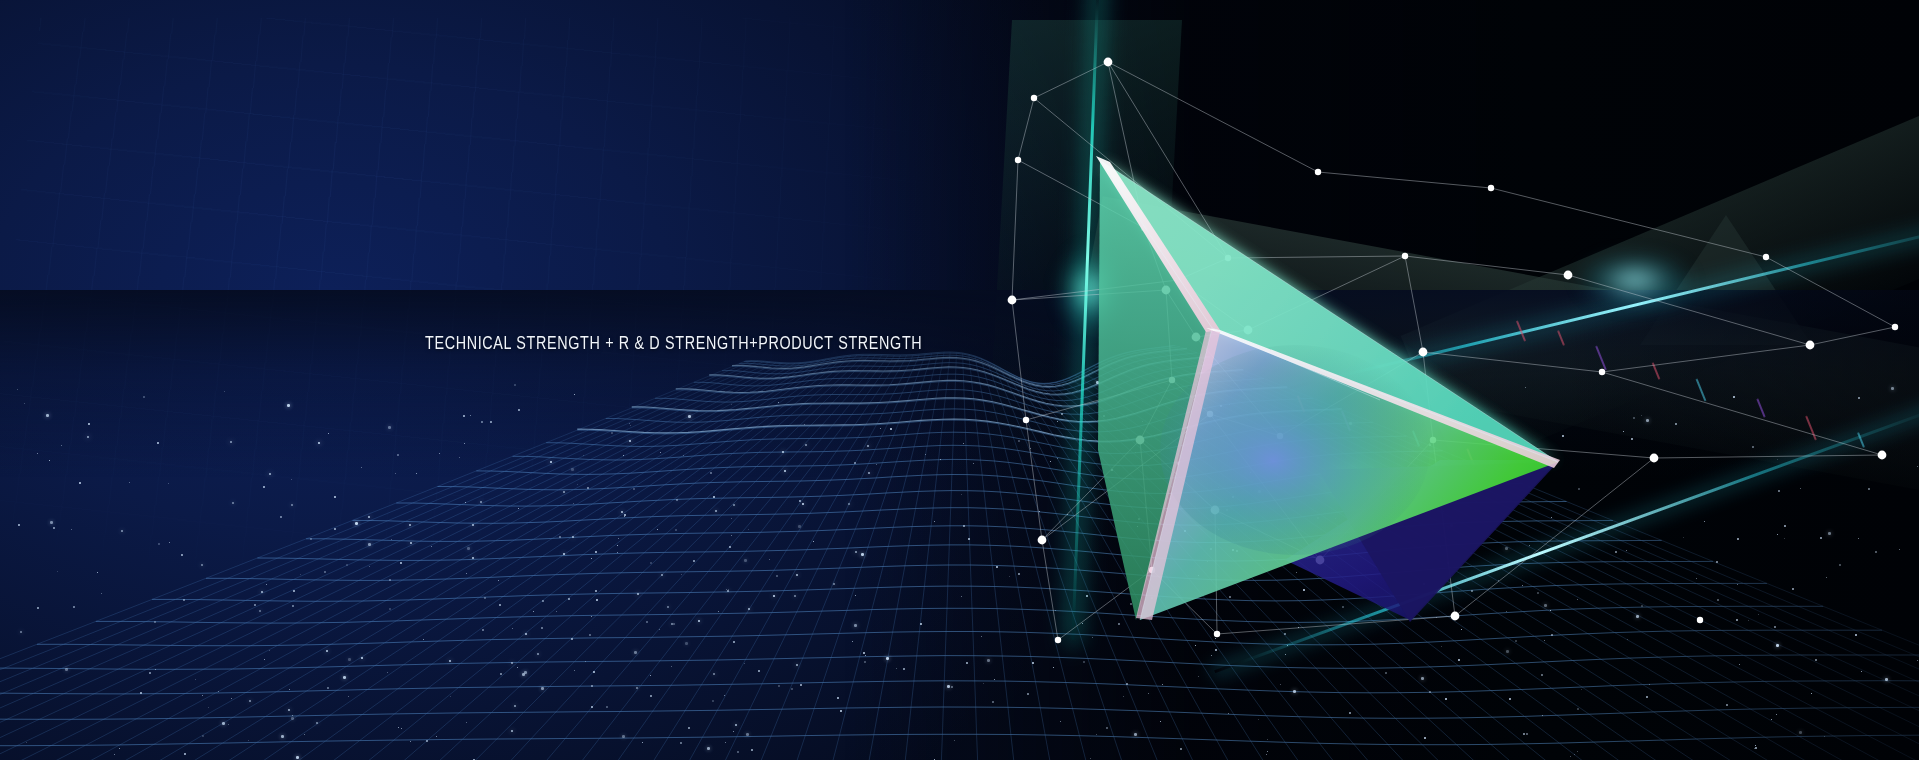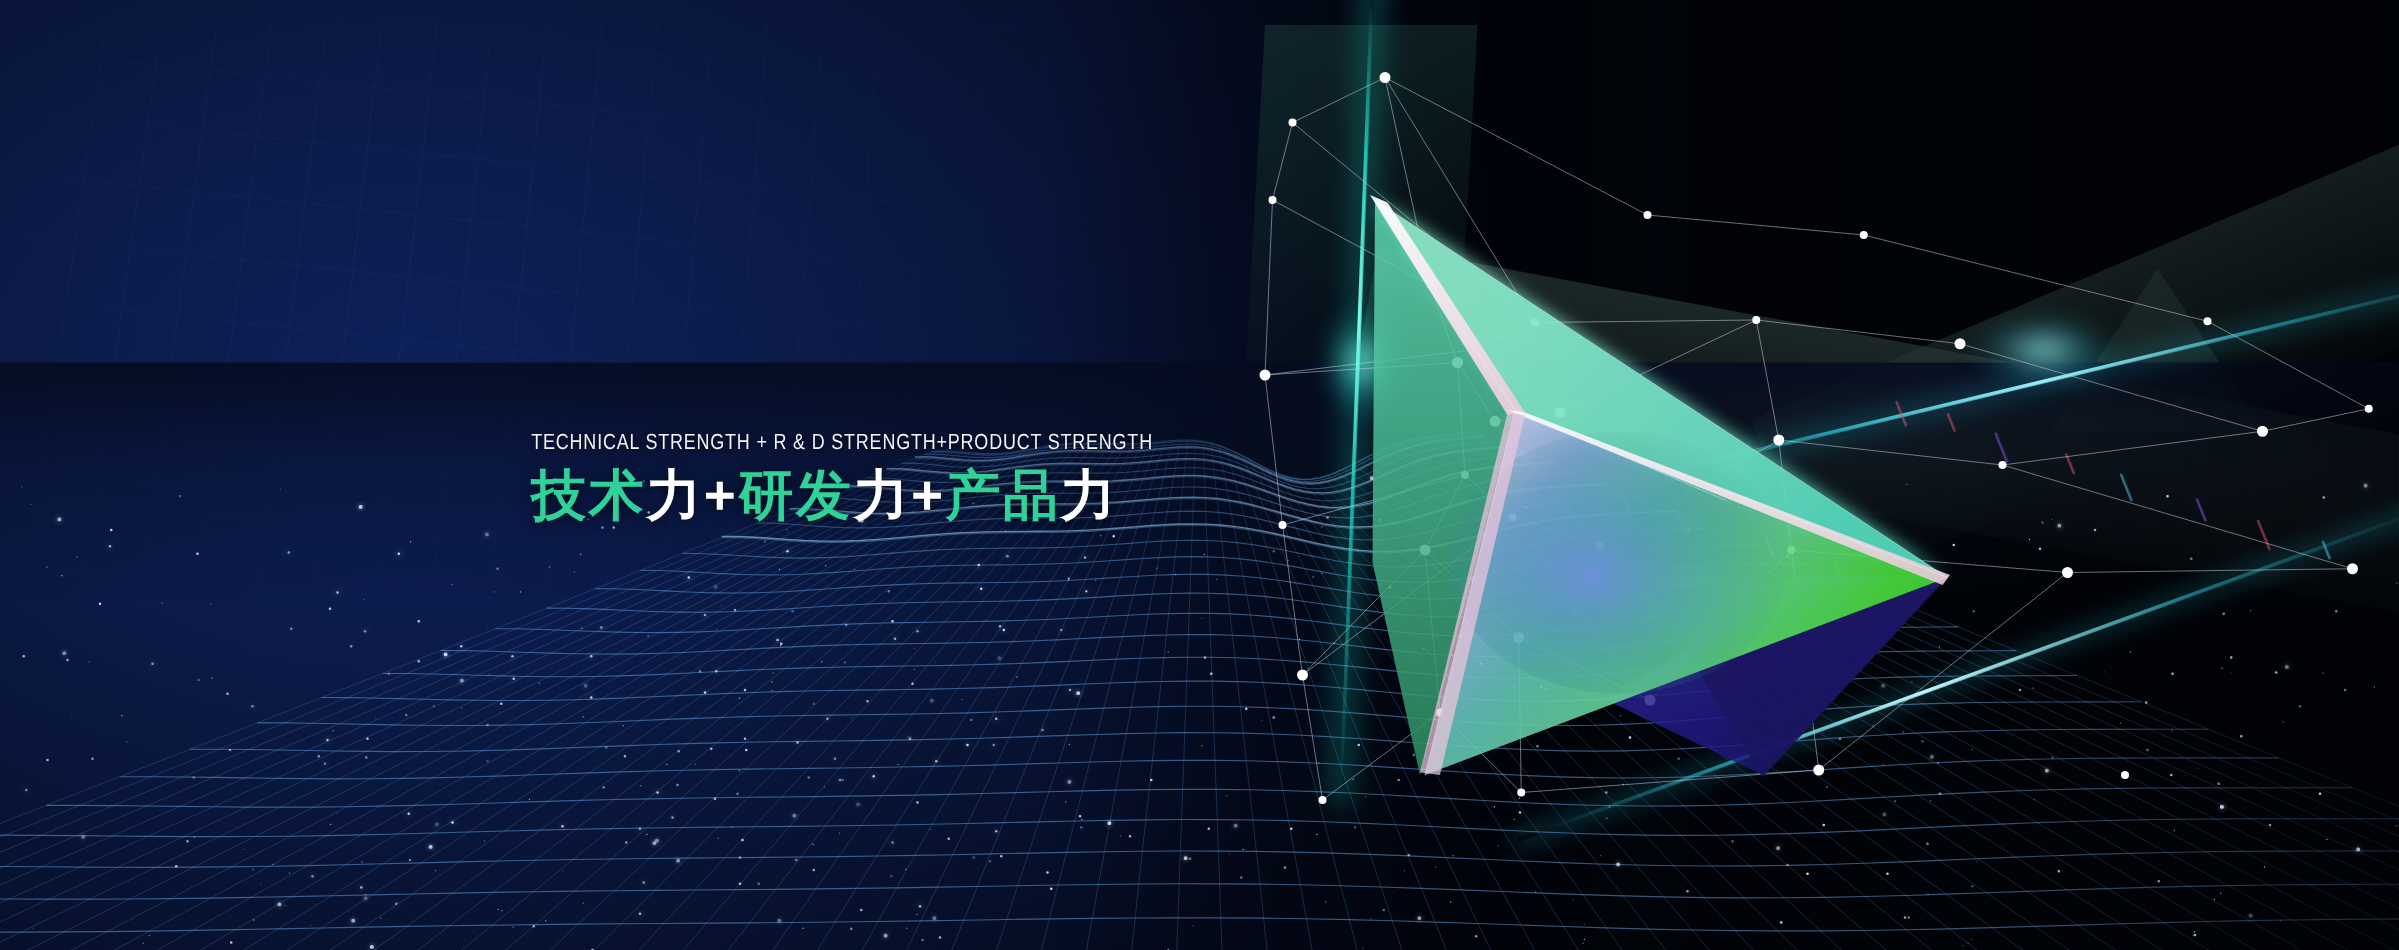--- a/index.html
+++ b/index.html
@@ -122,21 +122,21 @@
   #network{position:absolute;left:0;top:0;width:1919px;height:760px;}
   #network line{stroke:#cfd6de;stroke-width:.75;opacity:.55;}
   #network circle{fill:#ffffff;}
 
   
   #prism{position:absolute;left:1080px;top:150px;width:700px;height:470px;}
   #prism svg{overflow:visible;}
 
   
   #headline{
-    position:absolute;left:425px;top:343px;width:620px;
+    position:absolute;left:425px;top:333px;width:620px;
   }
   #eyebrow{
     color:#f2f6fb;
     font-size:17.5px;
     letter-spacing:.8px;
     font-weight:400;
     white-space:nowrap;
     transform:scaleX(.82);
     transform-origin:left center;
     line-height:1.25;
@@ -962,16 +962,15 @@
         <line x1="132" y1="178" x2="478" y2="312"></line>
         <line x1="132" y1="178" x2="60" y2="470"></line>
         <line x1="20" y1="10" x2="132" y2="178"></line>
         <line x1="132" y1="178" x2="300" y2="250"></line>
       </g>
     </svg>
   </div>
 
   <div id="headline">
     <div id="eyebrow">TECHNICAL STRENGTH + R &amp; D STRENGTH+PRODUCT STRENGTH</div>
-    <div id="title"><span class="t-green">技术</span><span class="t-white">力</span><span class="t-white">+</span><span class="t-green">研发</span><span class="t-white">力</span><span class="t-white">+</span><span class="t-green">产品</span><span class="t-white">力</span></div>
   </div>
 
 </div>
 
 </body></html>

